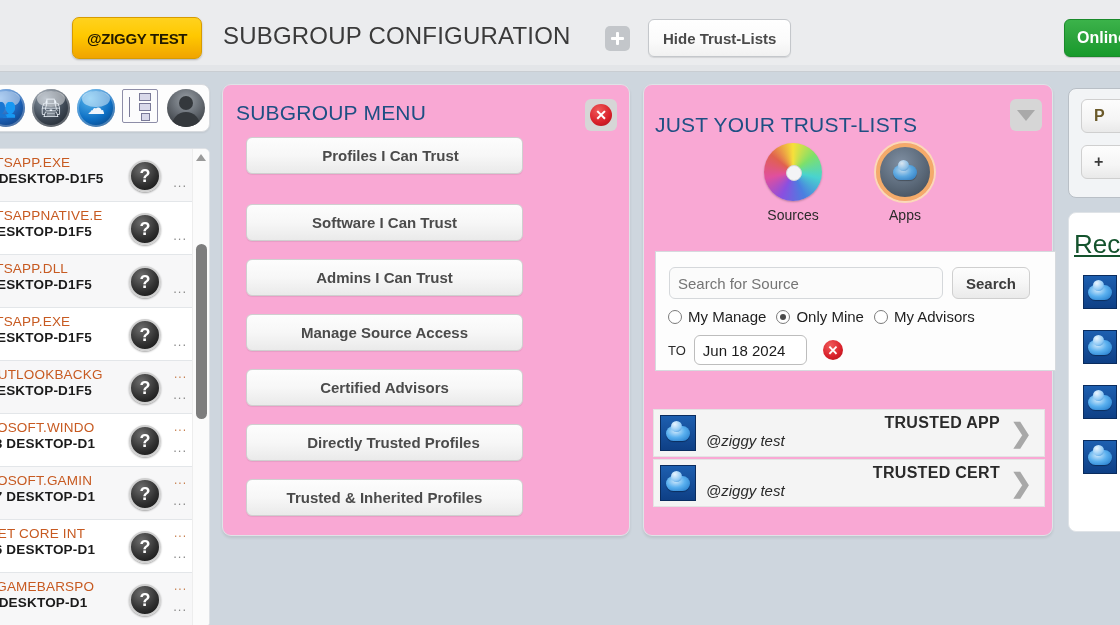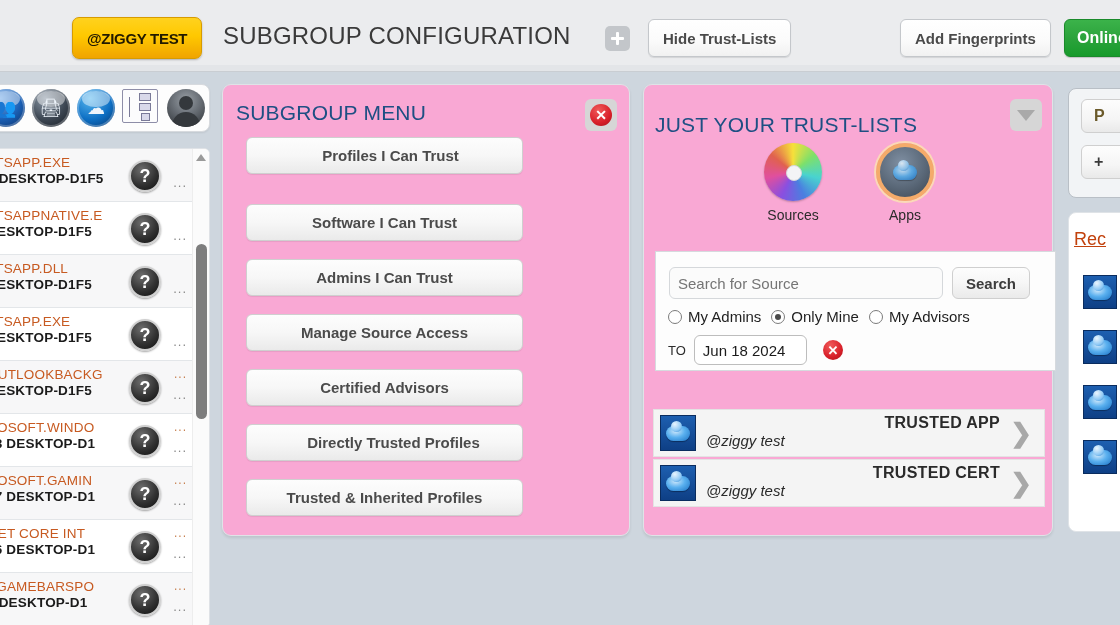--- a/index.html
+++ b/index.html
@@ -341,42 +341,41 @@
     font-size: 16px; font-weight: bold; color: #6b5a2a;
     overflow: hidden; white-space: nowrap;
   }
   #right-recent {
     position: absolute; left: 1068px; top: 212px; width: 120px; height: 320px;
     background: #ffffff; border: 1px solid #dfe3e7; border-radius: 8px;
     overflow: hidden;
   }
   #recent-title {
     position: absolute; left: 5px; top: 16px;
-    font-size: 18px; color: #c2410c; text-decoration: underline;
+    font-size: 26px; color: #14532d; text-decoration: underline;
     white-space: nowrap;
   }
   .recent-tile {
     position: absolute; left: 14px; width: 34px; height: 34px;
     background: linear-gradient(to bottom, #1d5fb0 0%, #0e3f85 100%);
     border: 1px solid #0a2c5e;
     display:flex; align-items:center; justify-content:center;
   }
 </style>
 </head>
 <body>
 
 <div id="topbar">
   <div class="badge-ziggy">@ZIGGY TEST</div>
   <div id="page-title">SUBGROUP CONFIGURATION</div>
   <div class="icon-plus-sq">
     <span class="bar-h"></span>
     <span class="bar-v"></span>
   </div>
   <div class="topbtn" id="btn-hide-trustlists">Hide Trust-Lists</div>
-  <div class="topbtn" id="btn-add-fingerprints">Add Fingerprints</div>
   <div id="btn-online">Online</div>
 </div>
 
 <div id="left-toolbar">
   <div class="tb-icon">
     <div class="orb orb-blue"></div>
     <div class="glyph-users">👥</div>
   </div>
   <div class="tb-icon">
     <div class="orb orb-dark"></div>
@@ -506,21 +505,21 @@
     </div>
   </div>
 
   <div id="tl-searchbox">
     <input id="tl-search-input" type="text" placeholder="Search for Source" style="">
     <div id="tl-search-btn">Search</div>
 
     <div class="radio-row">
       <div class="rad">
         <span class="ring"></span>
-        <span class="lbl">My Admins</span>
+        <span class="lbl">My Manage</span>
       </div>
       <div class="rad on">
         <span class="ring"></span>
         <span class="lbl">Only Mine</span>
       </div>
       <div class="rad">
         <span class="ring"></span>
         <span class="lbl">My Advisors</span>
       </div>
     </div>

